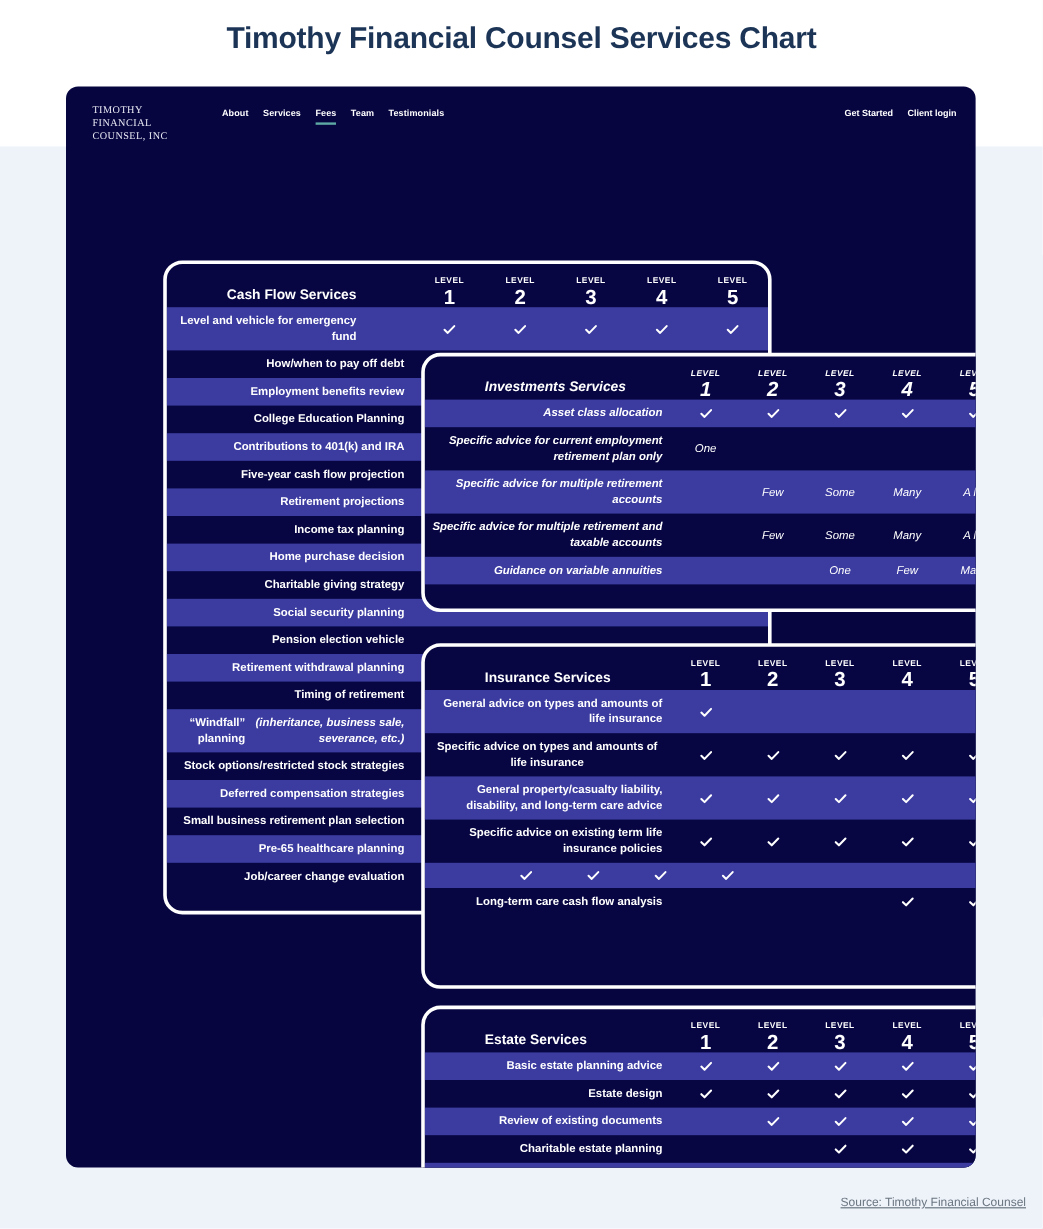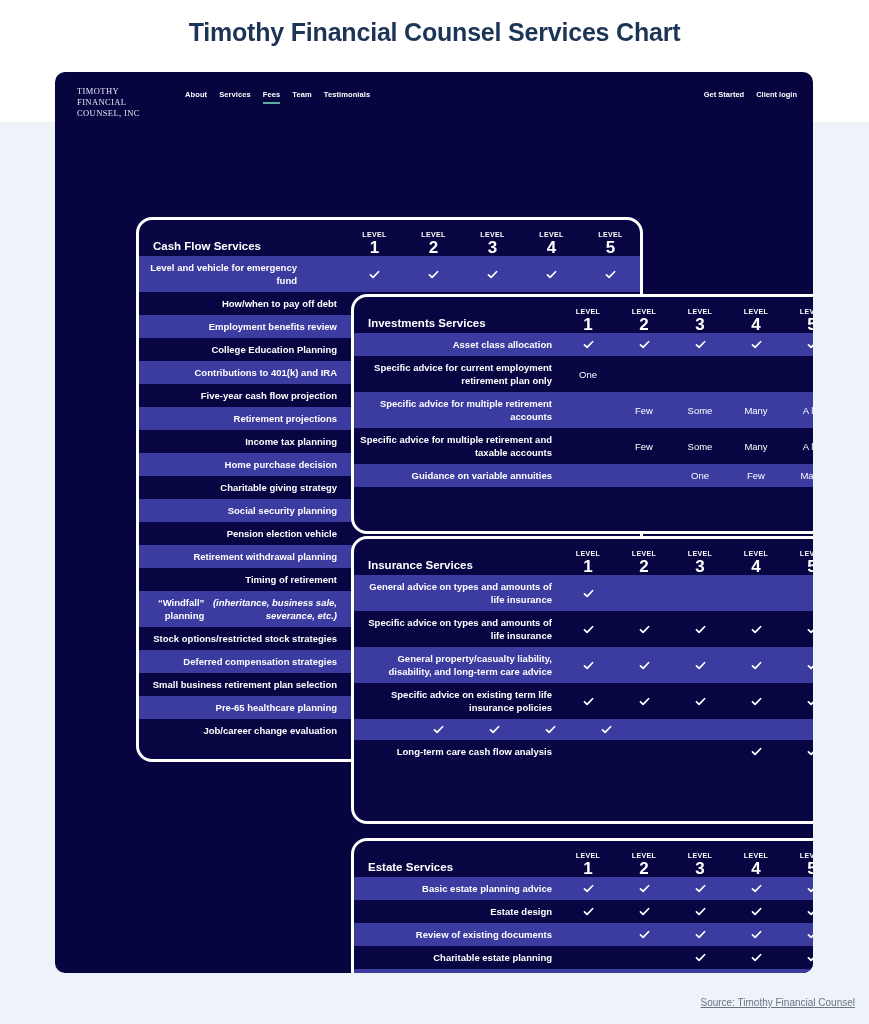--- a/index.html
+++ b/index.html
@@ -72,20 +72,21 @@
 
   .panel-head {
     position: relative;
     display: flex; align-items: flex-end;
     height: 36px;
   }
   .panel-title {
     color: #ffffff; font-size: 11.5px; font-weight: bold;
     padding-left: 14px; padding-bottom: 4px;
     white-space: nowrap;
+    margin-left: 36px;
   }
   .level-heads {
     position: absolute; right: 0; bottom: 0;
     display: flex;
   }
   .level-head {
     text-align: center;
     color: #ffffff;
   }
   .level-head .lv-word {
@@ -116,22 +117,23 @@
   .chk { display: block; width: 13px; height: 13px; }
   .chk path { stroke: #ffffff; stroke-width: 2.1; fill: none;
     stroke-linecap: round; stroke-linejoin: round; }
 
   
   #panel-cashflow {
     left: 81px; top: 145px; width: 507px; height: 545px;
     z-index: 1;
   }
   #panel-investments {
-    left: 296px; top: 222px; width: 498px; height: 240px;
+    left: 296px; top: 222px; width: 498px; height: 216px;
     z-index: 2;
+    font-style: italic;
   }
   #panel-insurance {
     left: 296px; top: 464px; width: 498px; height: 288px;
     z-index: 3;
   }
   #panel-estate {
     left: 296px; top: 766px; width: 498px; height: 180px;
     z-index: 4;
   }
 
@@ -601,21 +603,21 @@
                   <path d="M3 8.4 L6.3 11.6 L13 4.6"></path>
                 </svg>
               </div>
               <div class="cell"></div>
               <div class="cell"></div>
               <div class="cell"></div>
               <div class="cell"></div>
             </div>
           </div>
           <div class="row" style="min-height: 21px;">
-            <div class="row-label" style="min-height: 21px;">Specific advice on types and amounts of life insurance</div>
+            <div class="row-label" style="min-height: 21px; text-align: center;">Specific advice on types and amounts of life insurance</div>
             <div class="cells">
               <div class="cell">
                 <svg class="chk" viewBox="0 0 16 16">
                   <path d="M3 8.4 L6.3 11.6 L13 4.6"></path>
                 </svg>
               </div>
               <div class="cell">
                 <svg class="chk" viewBox="0 0 16 16">
                   <path d="M3 8.4 L6.3 11.6 L13 4.6"></path>
                 </svg>

